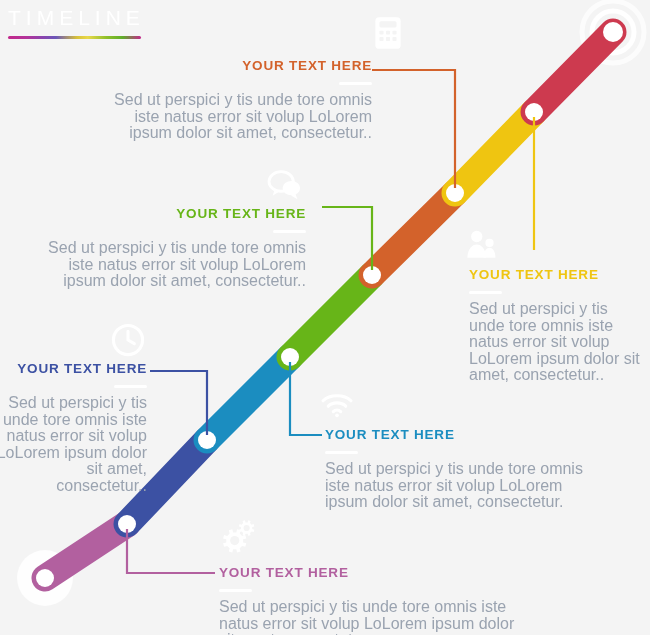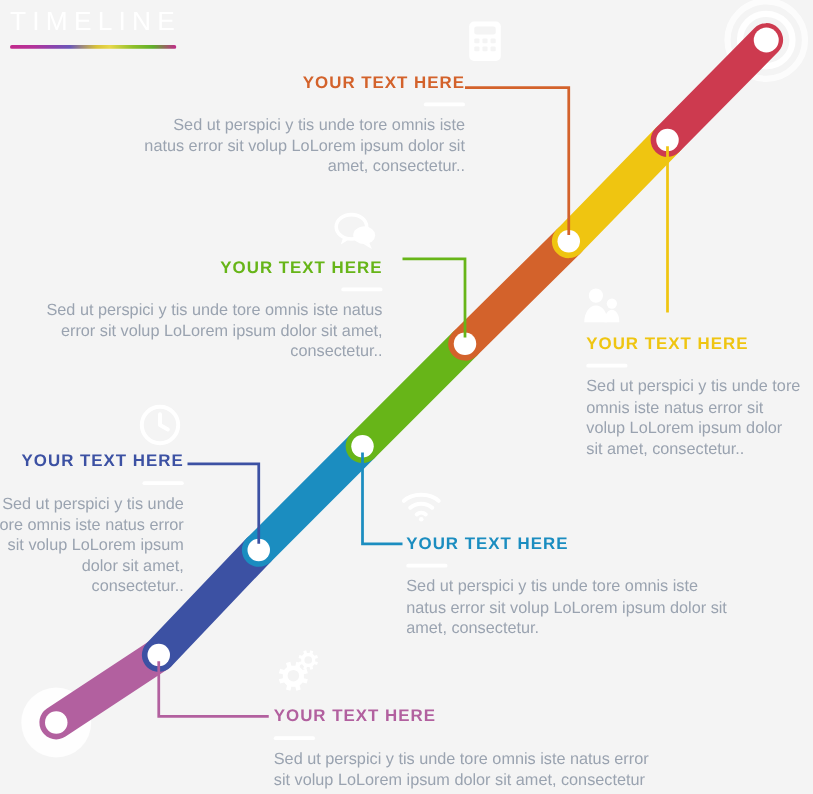--- a/index.html
+++ b/index.html
@@ -68,21 +68,21 @@
     white-space: nowrap;
   }
   .block .divider {
     height: 3px;
     width: 33px;
     background: #ffffff;
     border-radius: 2px;
     margin: 7px 0 7px 0;
   }
   .block .body {
-    font-size: 13px;
+    font-size: 16px;
     line-height: 16.5px;
     color: #9aa3b0;
   }
   .block.align-right {
     text-align: right;
   }
   .block.align-right .divider {
     margin-left: auto;
   }
   .block.align-left {

